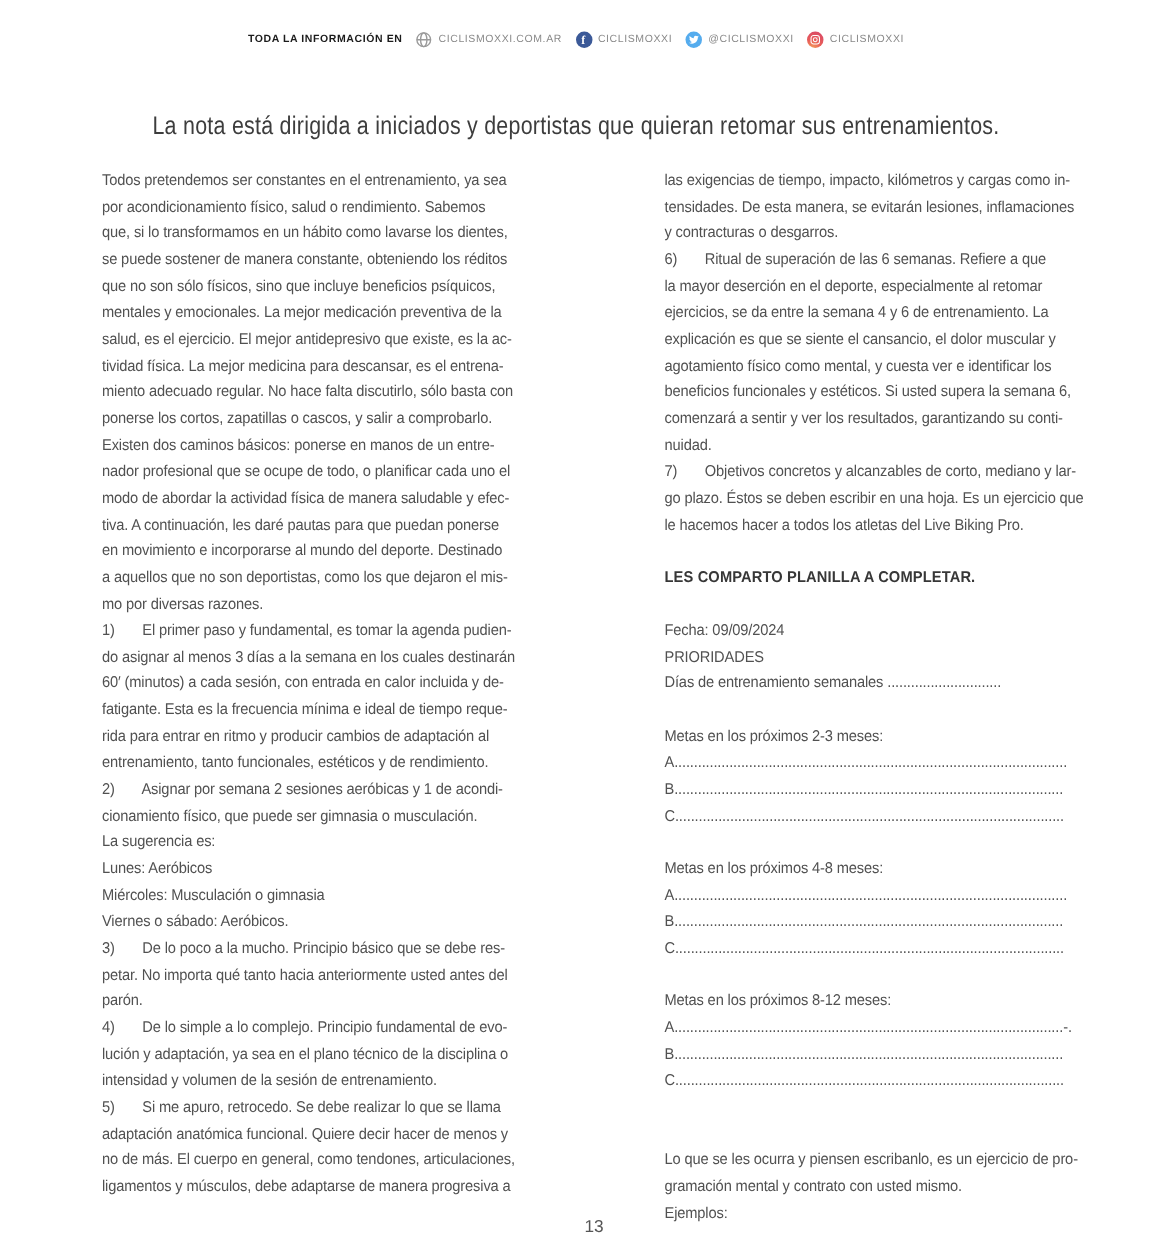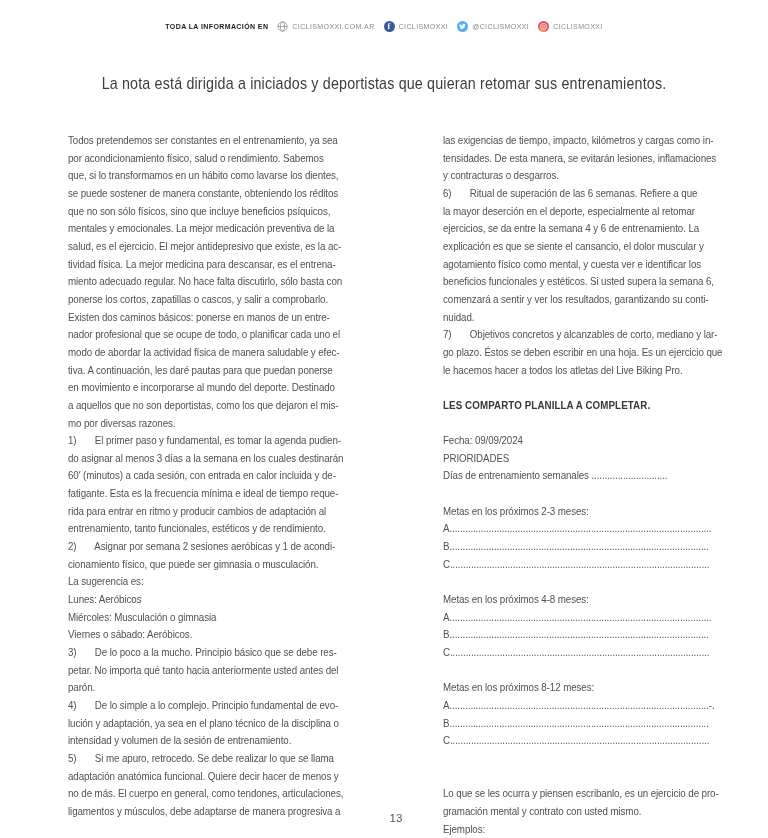--- a/index.html
+++ b/index.html
@@ -22,21 +22,21 @@
   .icn.tw{background:#55acee;}
   .icn.ig{background:radial-gradient(circle at 30% 110%,#f5a65b 0%,#e85d58 45%,#d6456b 100%);}
   
   .headline{
     position:absolute;top:74px;left:0;width:100%;margin:0;
     text-align:center;font-size:17px;font-weight:400;color:#3d3d3d;
     transform:scaleX(.84);letter-spacing:.2px;
   }
   
   .columns{
-    position:absolute;top:132px;left:68px;
+    position:absolute;top:112px;left:68px;
     display:flex;gap:60px;
   }
   .col{width:315px;transform:scaleX(.94);transform-origin:0 0;}
   .line{
     height:17.66px;line-height:17.66px;white-space:pre;
     font-size:10.4px;letter-spacing:-.1px;color:#515151;
   }
   .line.bold{font-weight:bold;color:#373737;letter-spacing:.1px;}
   
   .pagenum{

